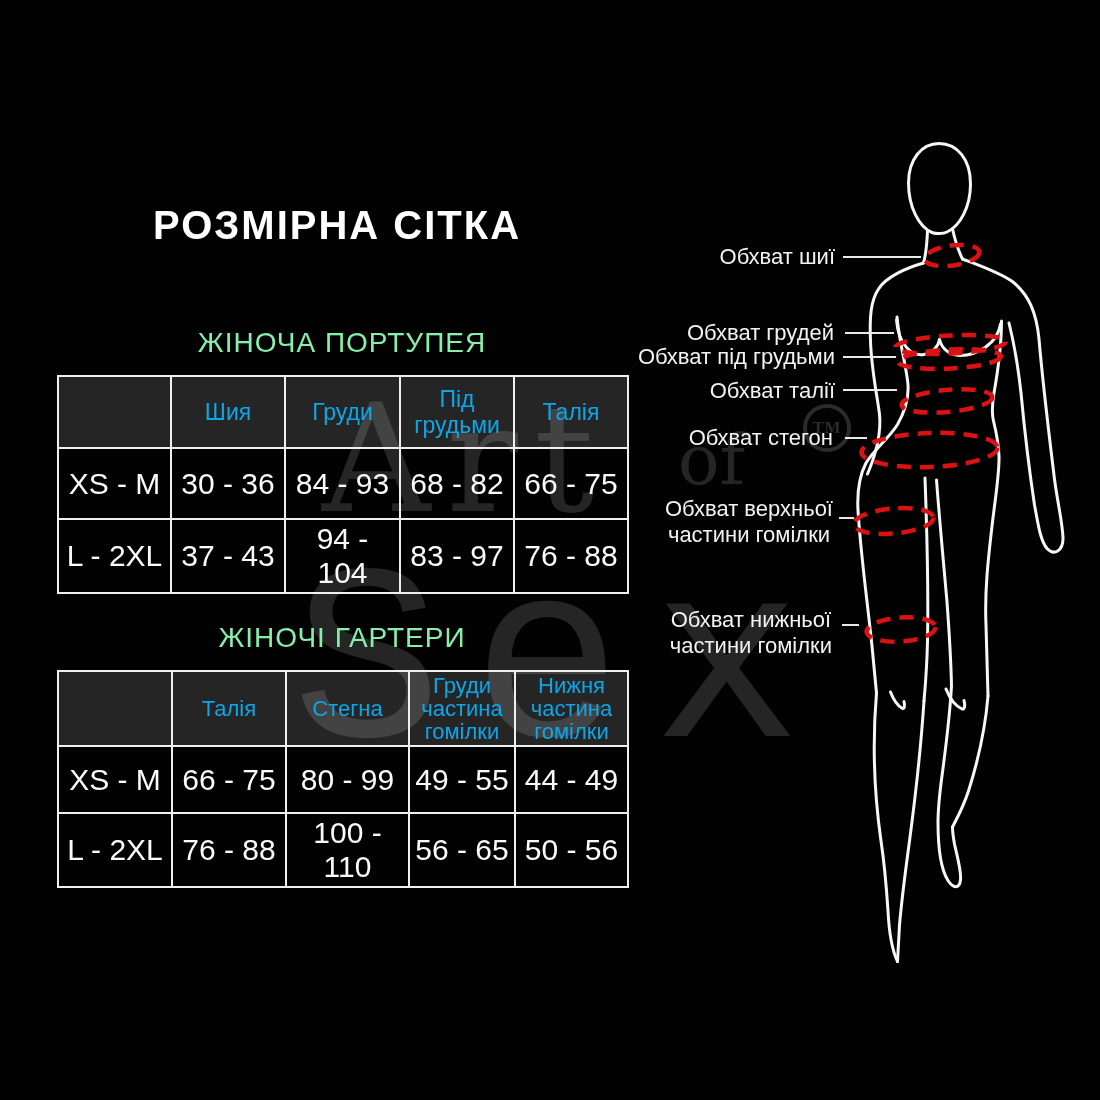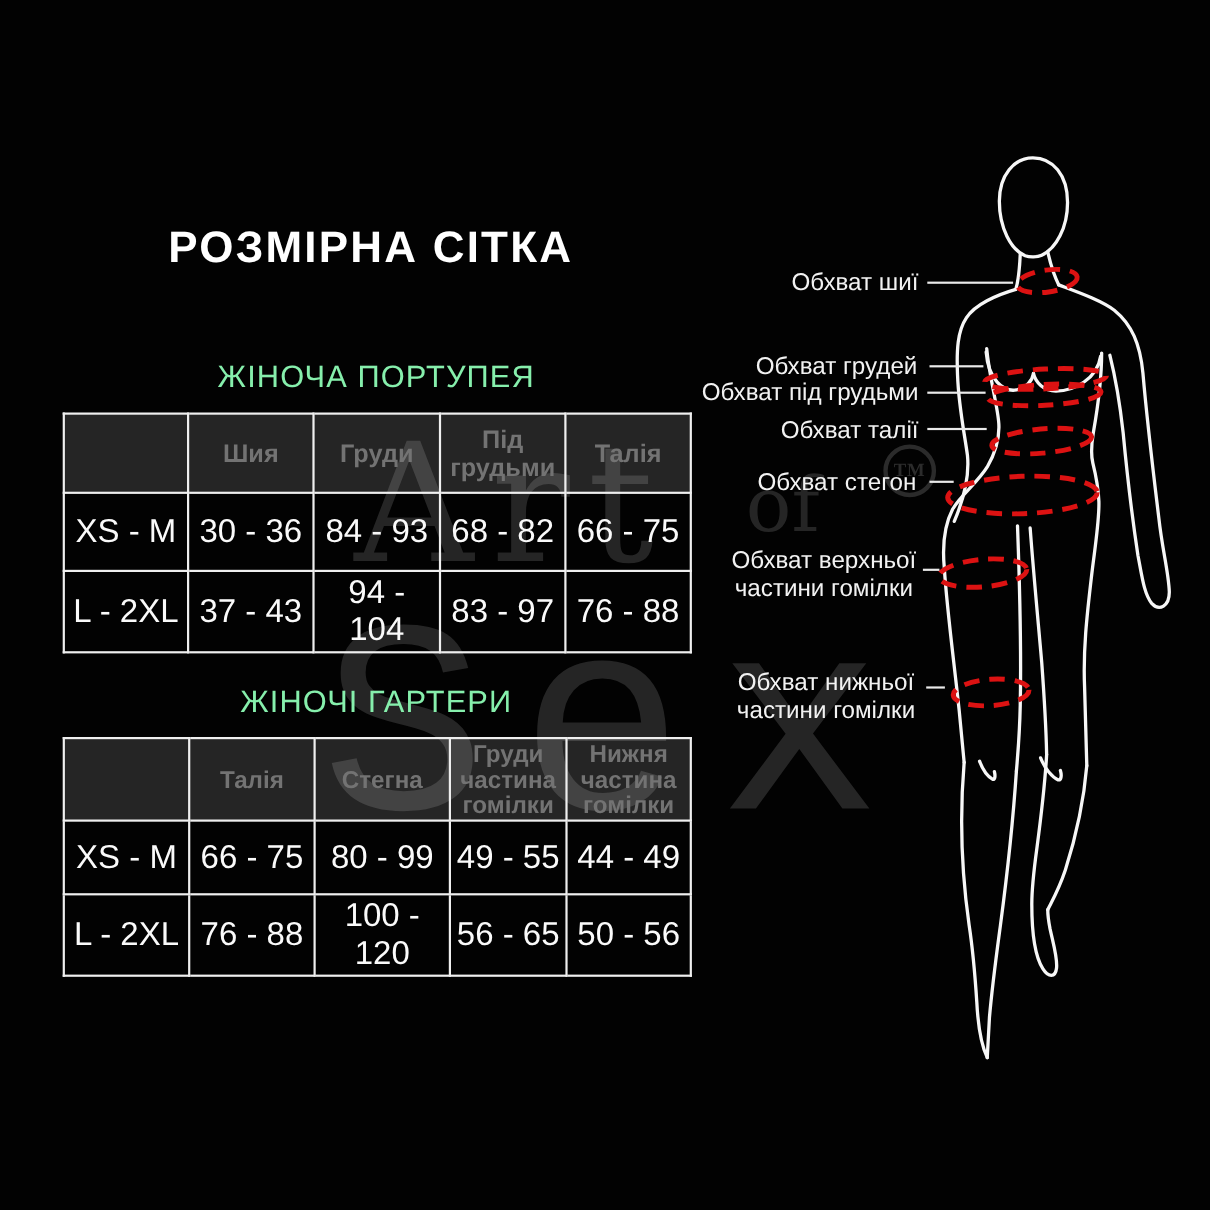--- a/index.html
+++ b/index.html
@@ -11,21 +11,21 @@
   .table-title{position:absolute;left:57px;width:570px;text-align:center;color:#86efac;
     font-size:28px;font-weight:400;letter-spacing:1px;z-index:3;}
   #t1-title{top:327px;}
   #t2-title{top:622px;}
   
   table.size-table{position:absolute;left:57px;width:570px;border-collapse:collapse;
     table-layout:fixed;z-index:2;color:#fafafa;}
   #table1{top:375px;}
   #table2{top:670px;}
   .size-table th,.size-table td{border:2px solid #efefef;text-align:center;vertical-align:middle;padding:2px;}
-  .size-table th{background:rgba(255,255,255,0.14);font-weight:700;color:#737373;}
+  .size-table th{background:rgba(255,255,255,0.14);font-weight:400;color:#0ea5e9;}
   #table1 th{font-size:23px;line-height:26px;height:66px;}
   #table2 th{font-size:22px;line-height:23px;height:68px;}
   #table1 td{font-size:30px;height:65px;}
   #table2 td{font-size:30px;height:61px;}
   
   .wm{position:absolute;color:#252525;font-family:"DejaVu Serif",serif;z-index:1;white-space:nowrap;}
   #wm-art{left:322px;top:372px;font-size:150px;letter-spacing:16px;}
   #wm-of{left:678px;top:420px;font-size:69px;}
   #wm-sex{left:292px;top:528px;font-size:250px;letter-spacing:30px;font-family:Liberation Mono, monospace;}
   #wm-tm{left:803px;top:404px;width:40px;height:40px;border:4px solid #2b2b2b;border-radius:50%;
@@ -121,21 +121,21 @@
     <tr>
       <td>XS - M</td>
       <td>66 - 75</td>
       <td>80 - 99</td>
       <td>49 - 55</td>
       <td>44 - 49</td>
     </tr>
     <tr>
       <td>L - 2XL</td>
       <td>76 - 88</td>
-      <td>100 - 120</td>
+      <td>100 - 110</td>
       <td>56 - 65</td>
       <td>50 - 56</td>
     </tr>
   </tbody>
     </table>
 
   <svg id="figure-svg" viewBox="640 130 460 860" xmlns="http://www.w3.org/2000/svg">
     <g>
       <path class="body-line" d="M 939 143.5 C 922 143.5 908.5 159 908.5 183 C 908.5 207 919 227 932 232.5 C 936 234 943 234 947 232 C 960 226 970.5 207 970.5 184 C 970.5 159 957 143.5 939 143.5 Z"></path>
       <path class="body-line" d="M 927.5 231 C 927 243 926 254 923.5 263"></path>

